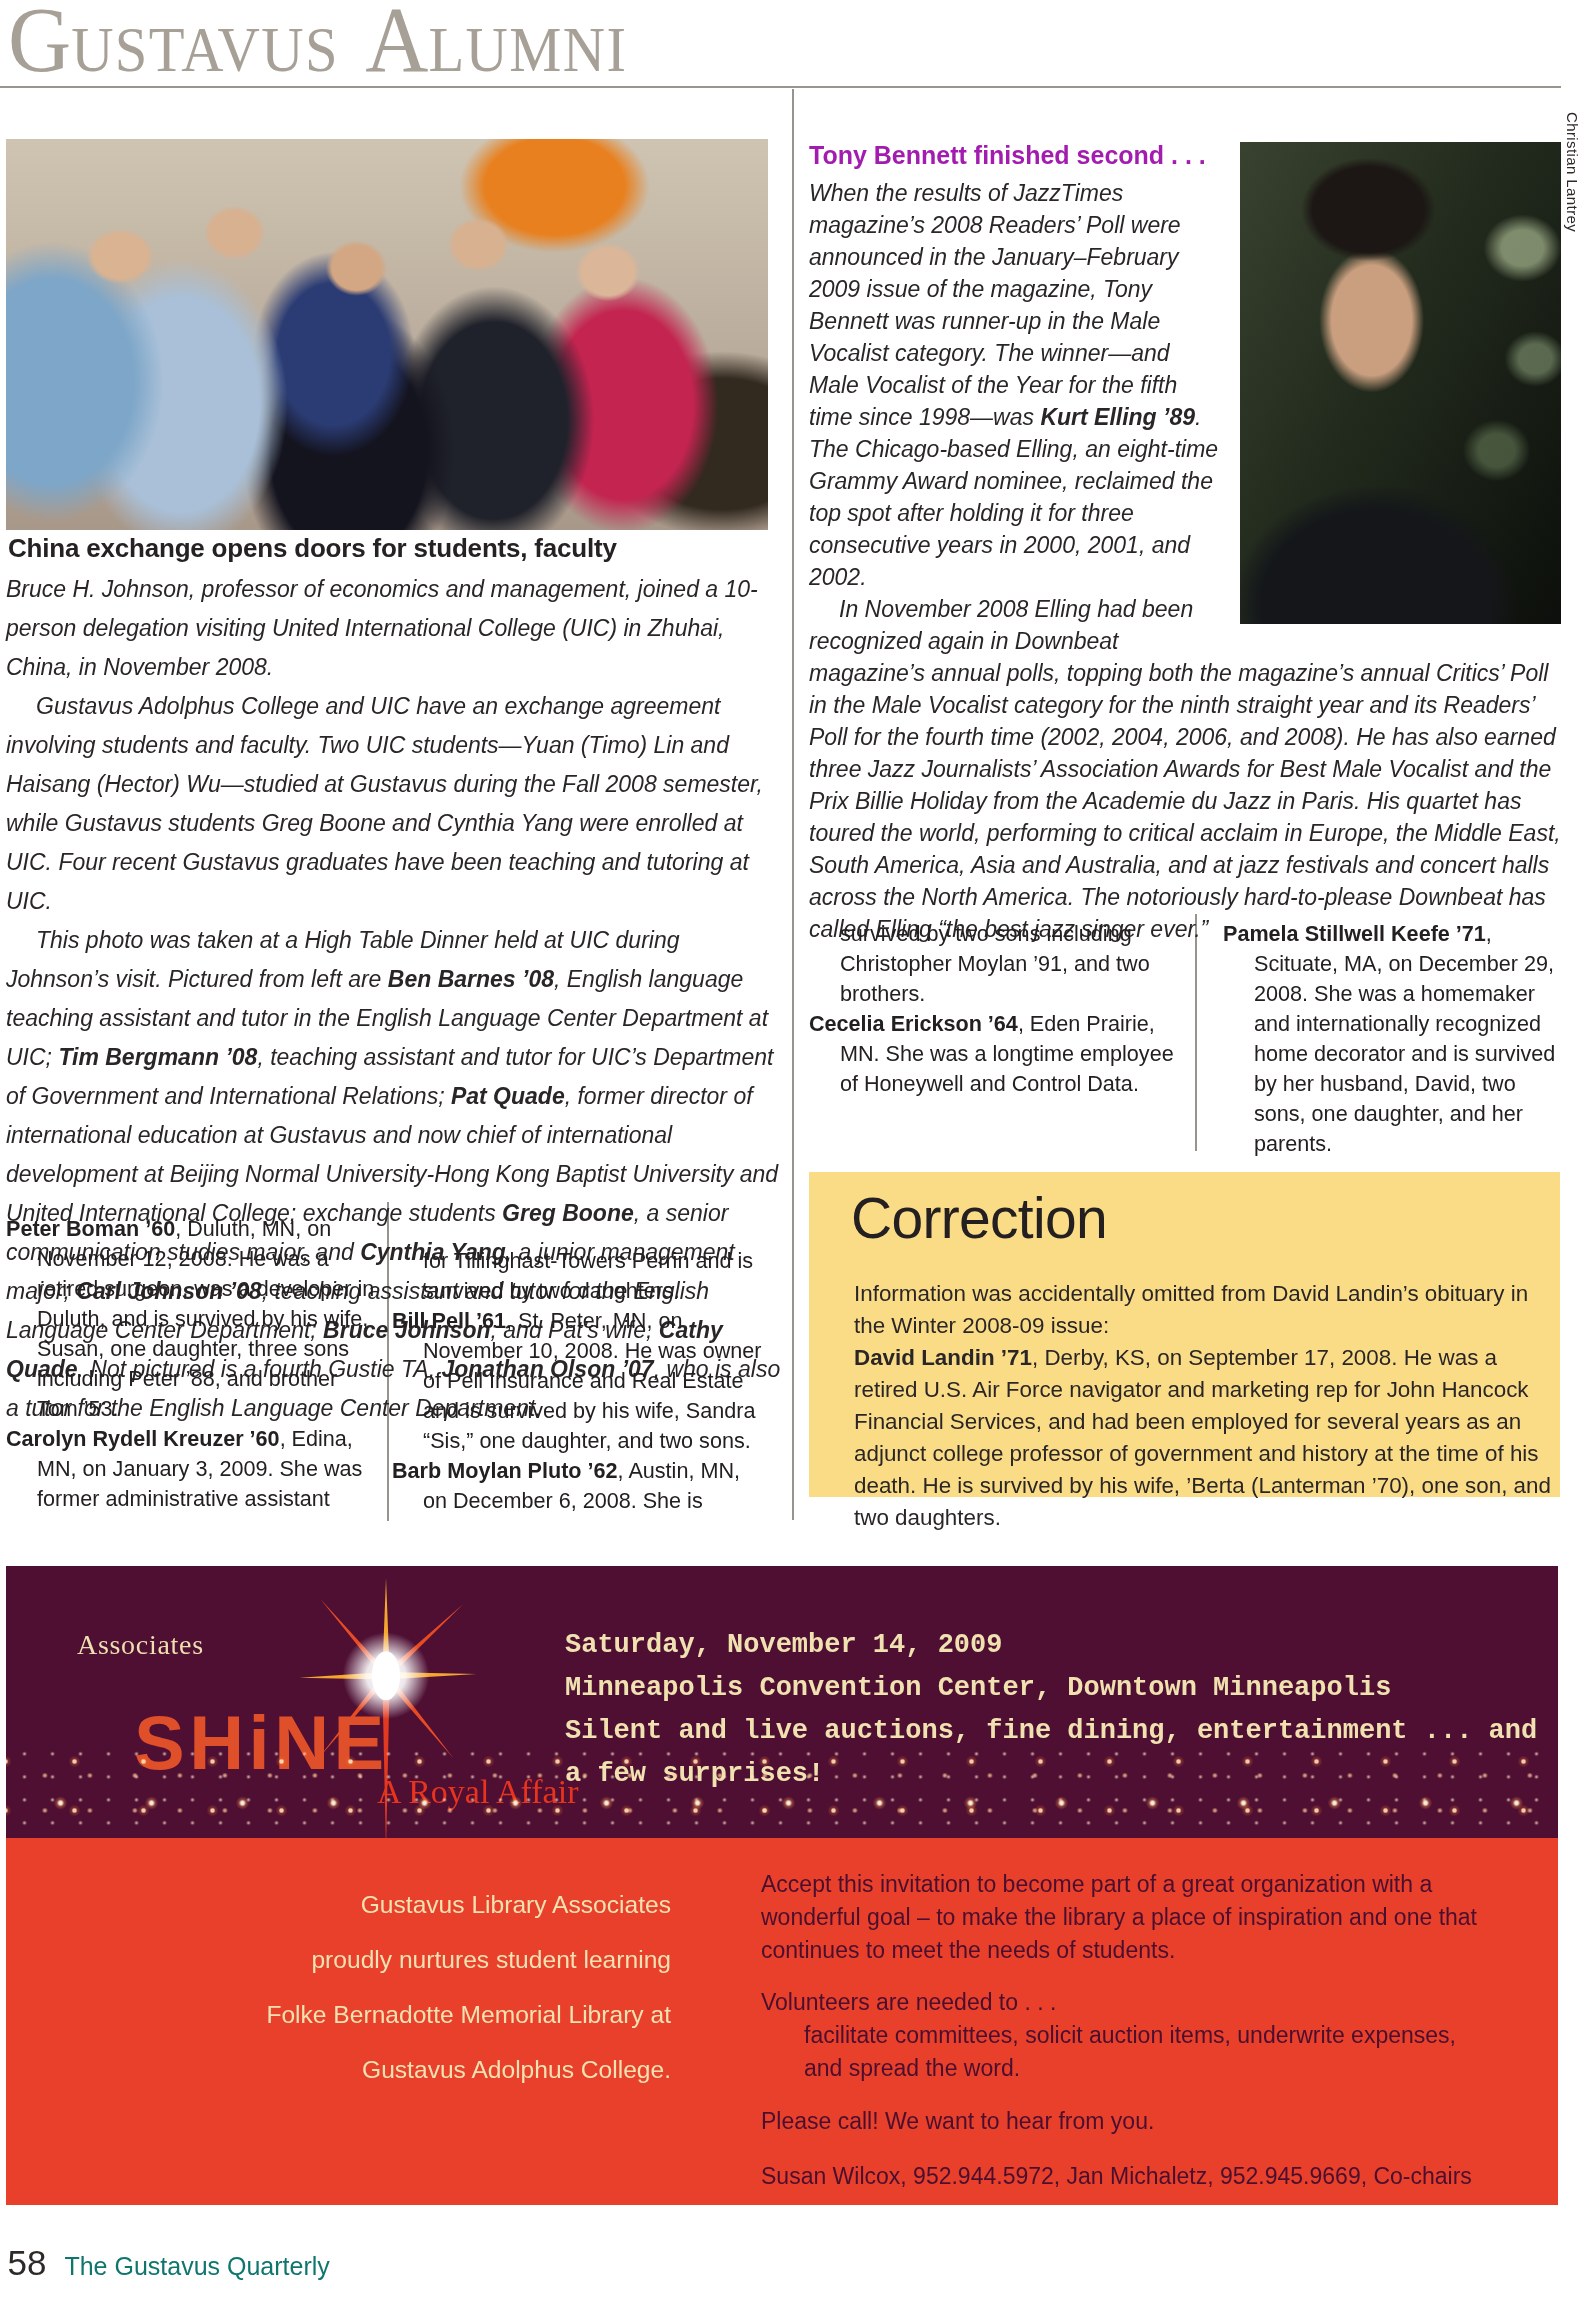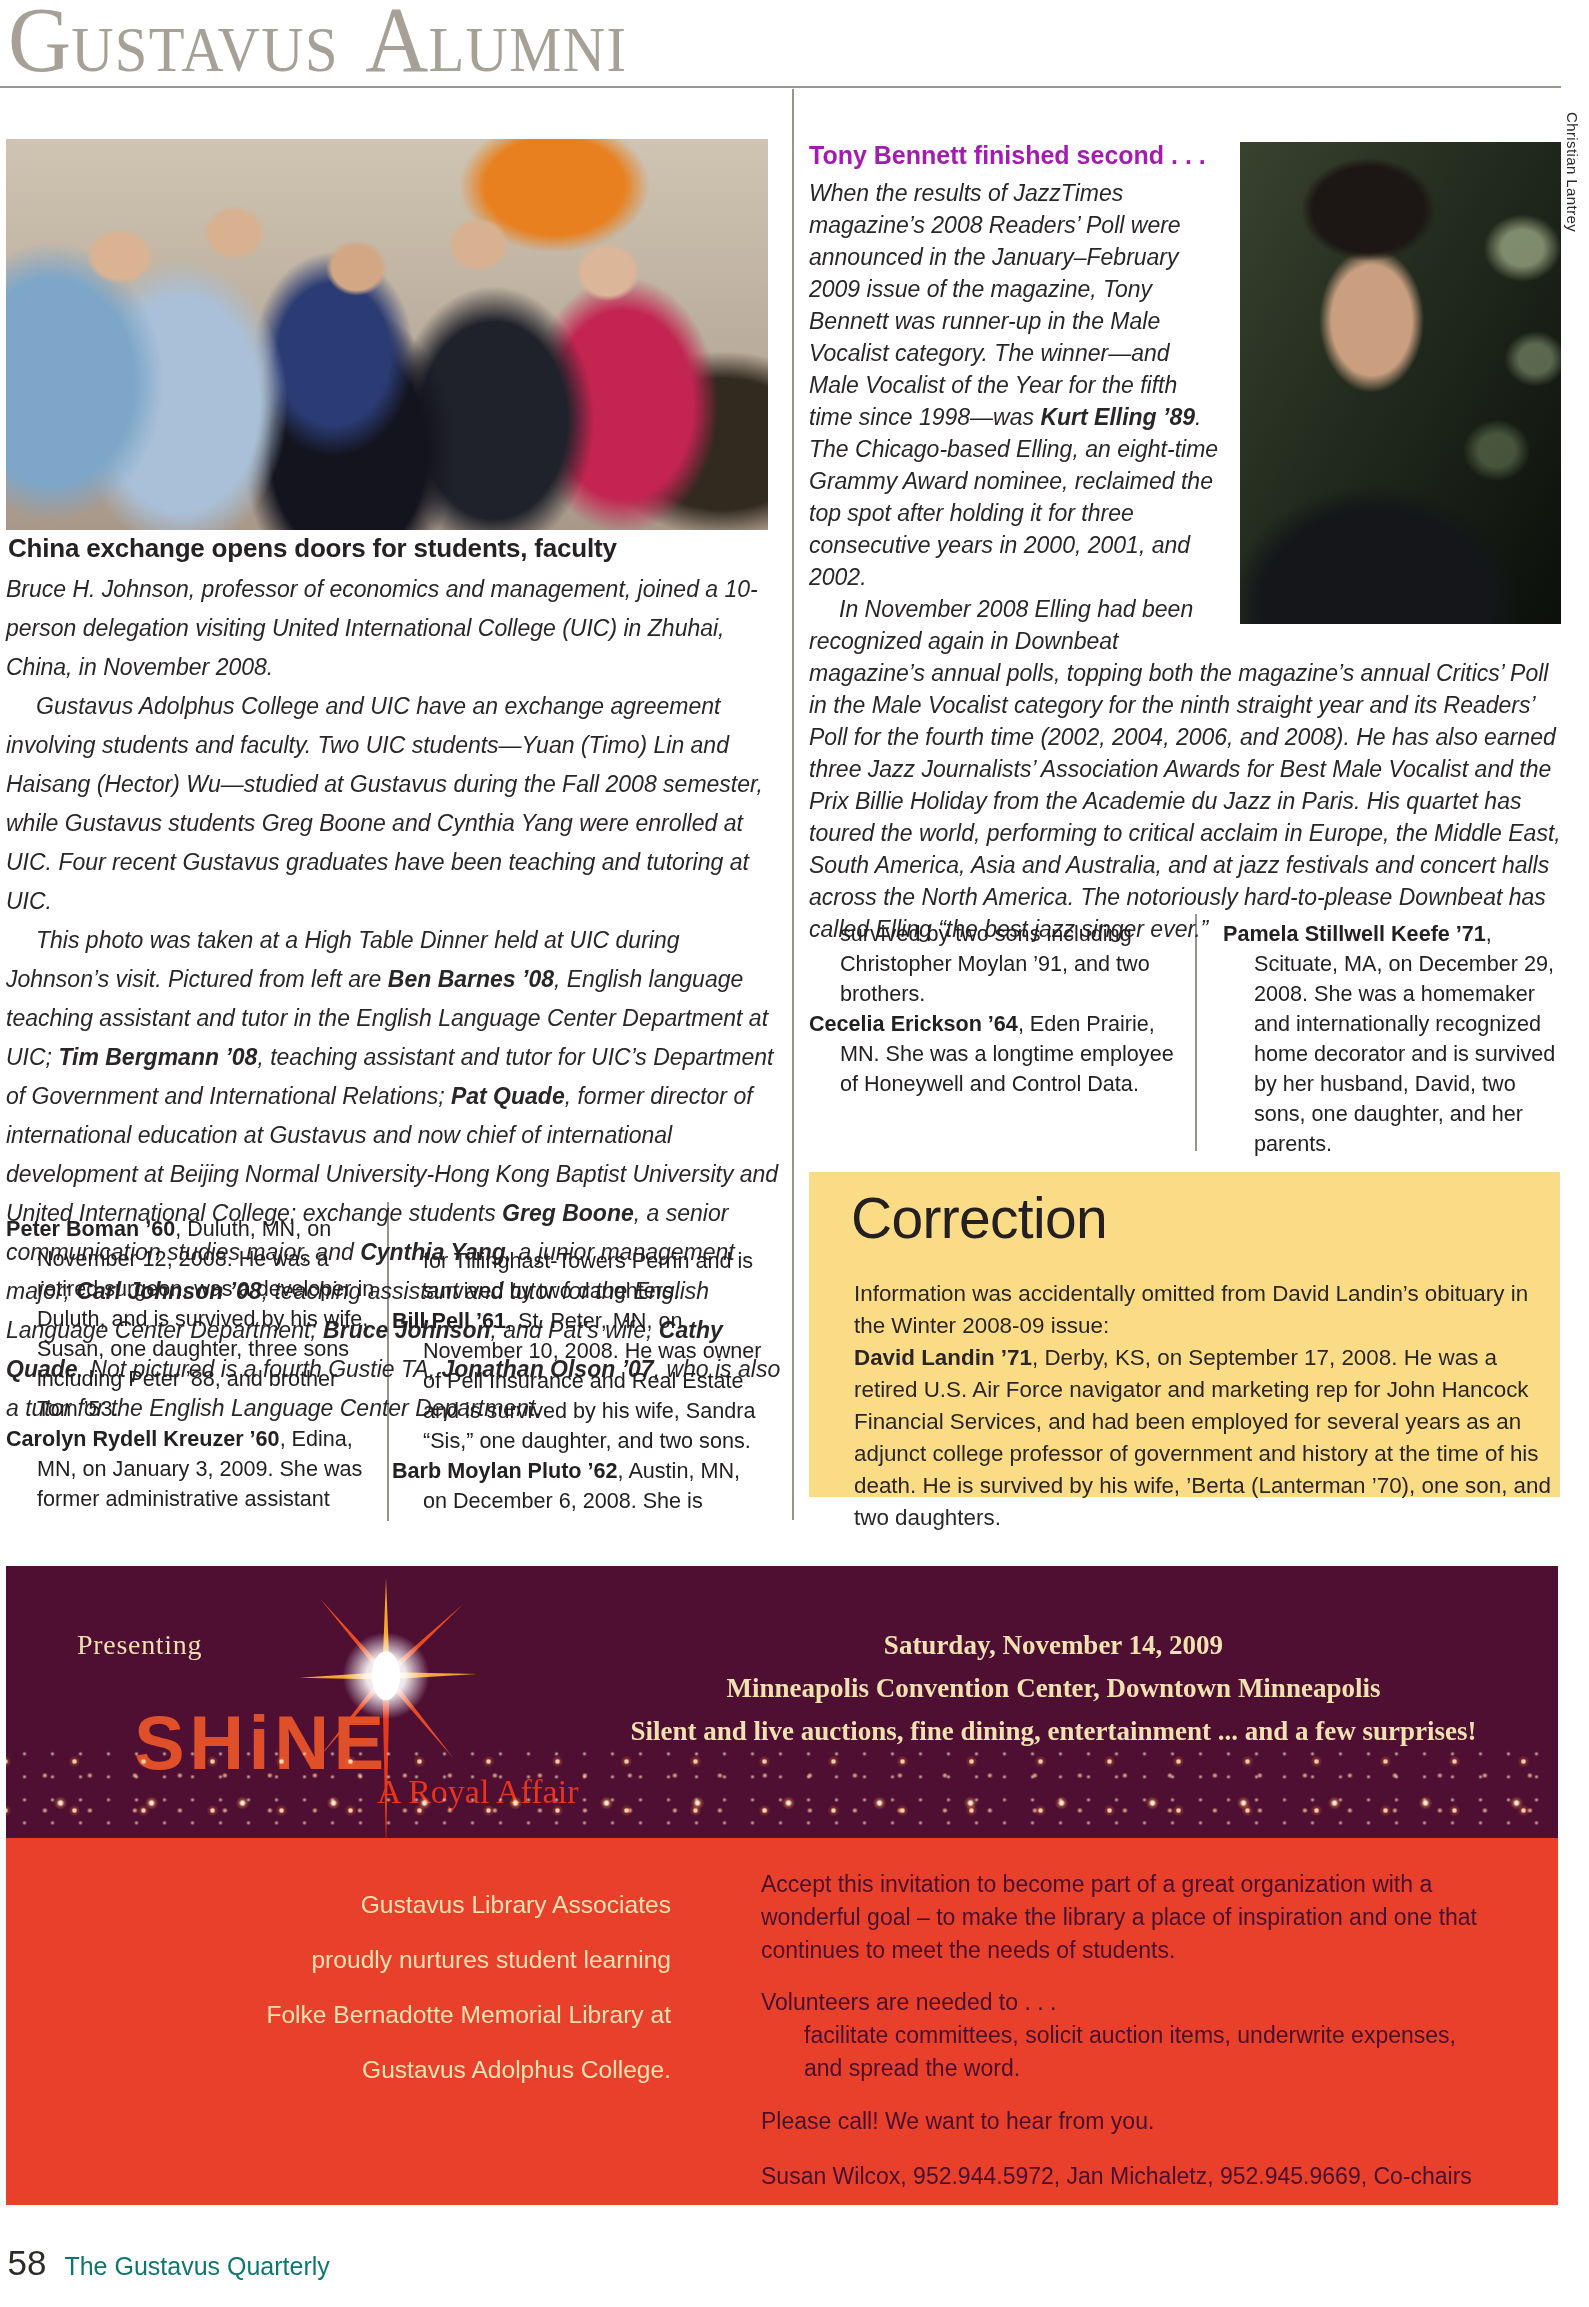--- a/index.html
+++ b/index.html
@@ -80,22 +80,22 @@
   .ad{position:absolute;left:6px;top:1566px;width:1552px;height:639px;}
   .ad-top{position:absolute;left:0;top:0;width:100%;height:272px;background:#4e0f33;overflow:hidden;}
   .presenting{position:absolute;left:71px;top:63px;font-family:"Liberation Serif",serif;
               font-size:28px;color:#eedfb0;letter-spacing:0.7px;}
   .starburst{position:absolute;left:283px;top:6px;width:194px;height:283px;}
   .shine{position:absolute;left:128px;top:133px;font-size:76px;font-weight:bold;
          color:#df4f2a;letter-spacing:4.5px;}
   .royal{position:absolute;left:371px;top:207px;font-family:"Liberation Serif",serif;
          font-size:34px;color:#e8331d;}
   .event-lines{position:absolute;left:559px;top:58px;width:977px;
-               font-family:Liberation Serif, serif;font-weight:bold;
-               font-size:27px;line-height:43px;color:#f0e2b0;text-align:center;}
+               font-family:Liberation Mono, monospace;font-weight:bold;
+               font-size:27px;line-height:43px;color:#f0e2b0;}
   .event-lines p{margin:0;}
   .sparkles{position:absolute;left:0;bottom:0;width:100%;height:89px;
     background-image:
       radial-gradient(circle, rgba(255,245,225,.95) 1.5px, rgba(255,150,60,.35) 3.7px, transparent 6.7px),
       radial-gradient(circle, rgba(255,225,185,.9) 1.5px, rgba(240,110,40,.3) 3px, transparent 6px),
       radial-gradient(circle, rgba(255,200,150,.8) 0.7px, transparent 3px),
       radial-gradient(circle, rgba(255,230,200,.7) 0.7px, transparent 2.2px);
     background-size:91px 66px, 69px 49px, 45px 35px, 28px 23px;
     background-position:9px 21px, 34px 37px, 16.4px 9px, 4.5px 16.4px;}
   .ad-bottom{position:absolute;left:0;top:272px;width:100%;height:367px;background:#e8402b;overflow:hidden;}
@@ -168,21 +168,21 @@
   <div class="correction">
     <div class="corr-title">Correction</div>
     <div class="corr-text">
       <p>Information was accidentally omitted from David Landin’s obituary in the Winter 2008-09 issue:</p>
       <p><strong>David Landin ’71</strong>, Derby, KS, on September 17, 2008. He was a retired U.S. Air Force navigator and marketing rep for John Hancock Financial Services, and had been employed for several years as an adjunct college professor of government and history at the time of his death. He is survived by his wife, ’Berta (Lanterman ’70), one son, and two daughters.</p>
     </div>
   </div>
 
   <div class="ad">
     <div class="ad-top">
-      <div class="presenting">Presenting</div>
+      <div class="presenting">Associates</div>
       <svg class="starburst" viewBox="0 0 200 300" xmlns="http://www.w3.org/2000/svg">
         <defs>
           <radialGradient id="sbglow">
             <stop offset="0" stop-color="#ffffff"></stop>
             <stop offset="0.45" stop-color="#ffffff" stop-opacity="0.9"></stop>
             <stop offset="1" stop-color="#ffffff" stop-opacity="0"></stop>
           </radialGradient>
         </defs>
         <polygon points="96,110 104,110 100,6" fill="#f4a62e"></polygon>
         <polygon points="98,107 102,113 182,34" fill="#e84b22"></polygon>

